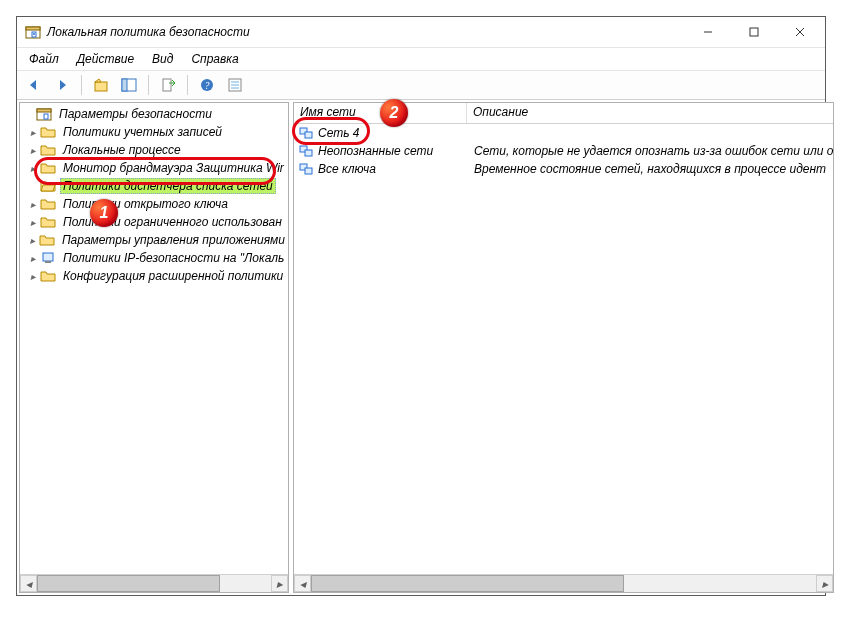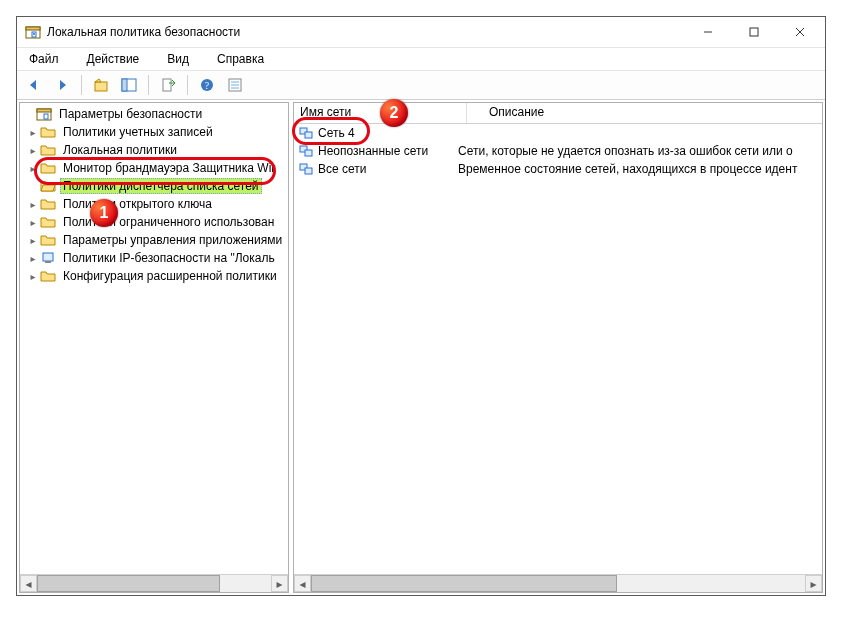--- a/index.html
+++ b/index.html
@@ -14,20 +14,21 @@
   }
   .window {
     width: 810px;
     height: 580px;
     border: 1px solid #5a5a5a;
     margin: 16px;
     display: flex;
     flex-direction: column;
     background: #fff;
     box-sizing: border-box;
+    font-style: italic;
   }
   
   .titlebar {
     height: 30px;
     display: flex;
     align-items: center;
     padding: 0 2px 0 8px;
     border-bottom: 1px solid #e5e5e5;
   }
   .titlebar .app-icon { width:16px; height:16px; margin-right:6px; }
@@ -40,21 +41,21 @@
     justify-content:center;
     color:#333;
   }
   .win-btn svg { stroke:#333; }
   
   .menubar {
     height: 22px;
     display:flex;
     align-items:center;
     padding: 0 4px;
-    gap: 12px;
+    gap: 2px;
   }
   .menu-item { padding: 2px 8px; }
   
   .toolbar {
     height: 28px;
     border-top: 1px solid #e5e5e5;
     border-bottom: 1px solid #d0d0d0;
     display:flex;
     align-items:center;
     padding: 0 4px;
@@ -139,32 +140,31 @@
     justify-content:center;
     pointer-events:none;
   }
 
   
   .list-header {
     height:20px;
     border-bottom:1px solid #d0d0d0;
     display:flex;
     overflow:hidden;
-    gap:16px;
   }
   .col-name { width:160px; flex:none; border-right:1px solid #e0e0e0; padding:2px 6px; }
   .col-desc { flex:1; padding:2px 6px; }
   .list-body {
     flex:1;
     display:flex;
     overflow:hidden;
     white-space:nowrap;
   }
   .list-col-name { width:160px; flex:none; }
-  .list-col-desc { flex:1; }
+  .list-col-desc { flex:1;margin-left:16px; }
   .list-row {
     display:flex;
     align-items:center;
     height:18px;
     padding-left:4px;
   }
   .list-row .node-icon { margin-right:4px; }
   .desc-row { height:18px; padding-left:4px; display:flex; align-items:center; }
   .desc-empty { height:18px; }
 
@@ -309,21 +309,21 @@
             <span class="node-icon"><svg width="16" height="16" viewBox="0 0 16 16">
                   <path d="M1 4h5l1 2h8v7H1z" fill="#ffe08a" stroke="#b58a00"></path>
                 </svg></span>
             <span class="node-label">Политики учетных записей</span>
           </div>
           <div class="tree-row lvl1">
             <span class="twisty">▸</span>
             <span class="node-icon"><svg width="16" height="16" viewBox="0 0 16 16">
                   <path d="M1 4h5l1 2h8v7H1z" fill="#ffe08a" stroke="#b58a00"></path>
                 </svg></span>
-            <span class="node-label">Локальная политики</span>
+            <span class="node-label">Локальные процессе</span>
           </div>
           <div class="tree-row lvl1">
             <span class="twisty">▸</span>
             <span class="node-icon"><svg width="16" height="16" viewBox="0 0 16 16">
                   <path d="M1 4h5l1 2h8v7H1z" fill="#ffe08a" stroke="#b58a00"></path>
                 </svg></span>
             <span class="node-label">Монитор брандмауэра Защитника Wir</span>
           </div>
           <div class="tree-row lvl1">
             <span class="twisty"></span>
@@ -405,21 +405,21 @@
                     <rect x="2" y="3" width="7" height="6" fill="#dfefff" stroke="#2a6fd6"></rect>
                     <rect x="7" y="7" width="7" height="6" fill="#dfefff" stroke="#2a6fd6"></rect>
                   </svg></span>
               <span>Неопознанные сети</span>
             </div>
             <div class="list-row">
               <span class="node-icon"><svg width="16" height="16" viewBox="0 0 16 16">
                     <rect x="2" y="3" width="7" height="6" fill="#dfefff" stroke="#2a6fd6"></rect>
                     <rect x="7" y="7" width="7" height="6" fill="#dfefff" stroke="#2a6fd6"></rect>
                   </svg></span>
-              <span>Все сети</span>
+              <span>Все ключа</span>
             </div>
           </div>
           <div class="list-col-desc">
             <div class="desc-empty"></div>
             <div class="desc-row">Сети, которые не удается опознать из-за ошибок сети или о</div>
             <div class="desc-row">Временное состояние сетей, находящихся в процессе идент</div>
           </div>
         </div>
 
         <div class="callout-oval" style="left:-2px; top:14px; width:72px; height:22px;"></div>

